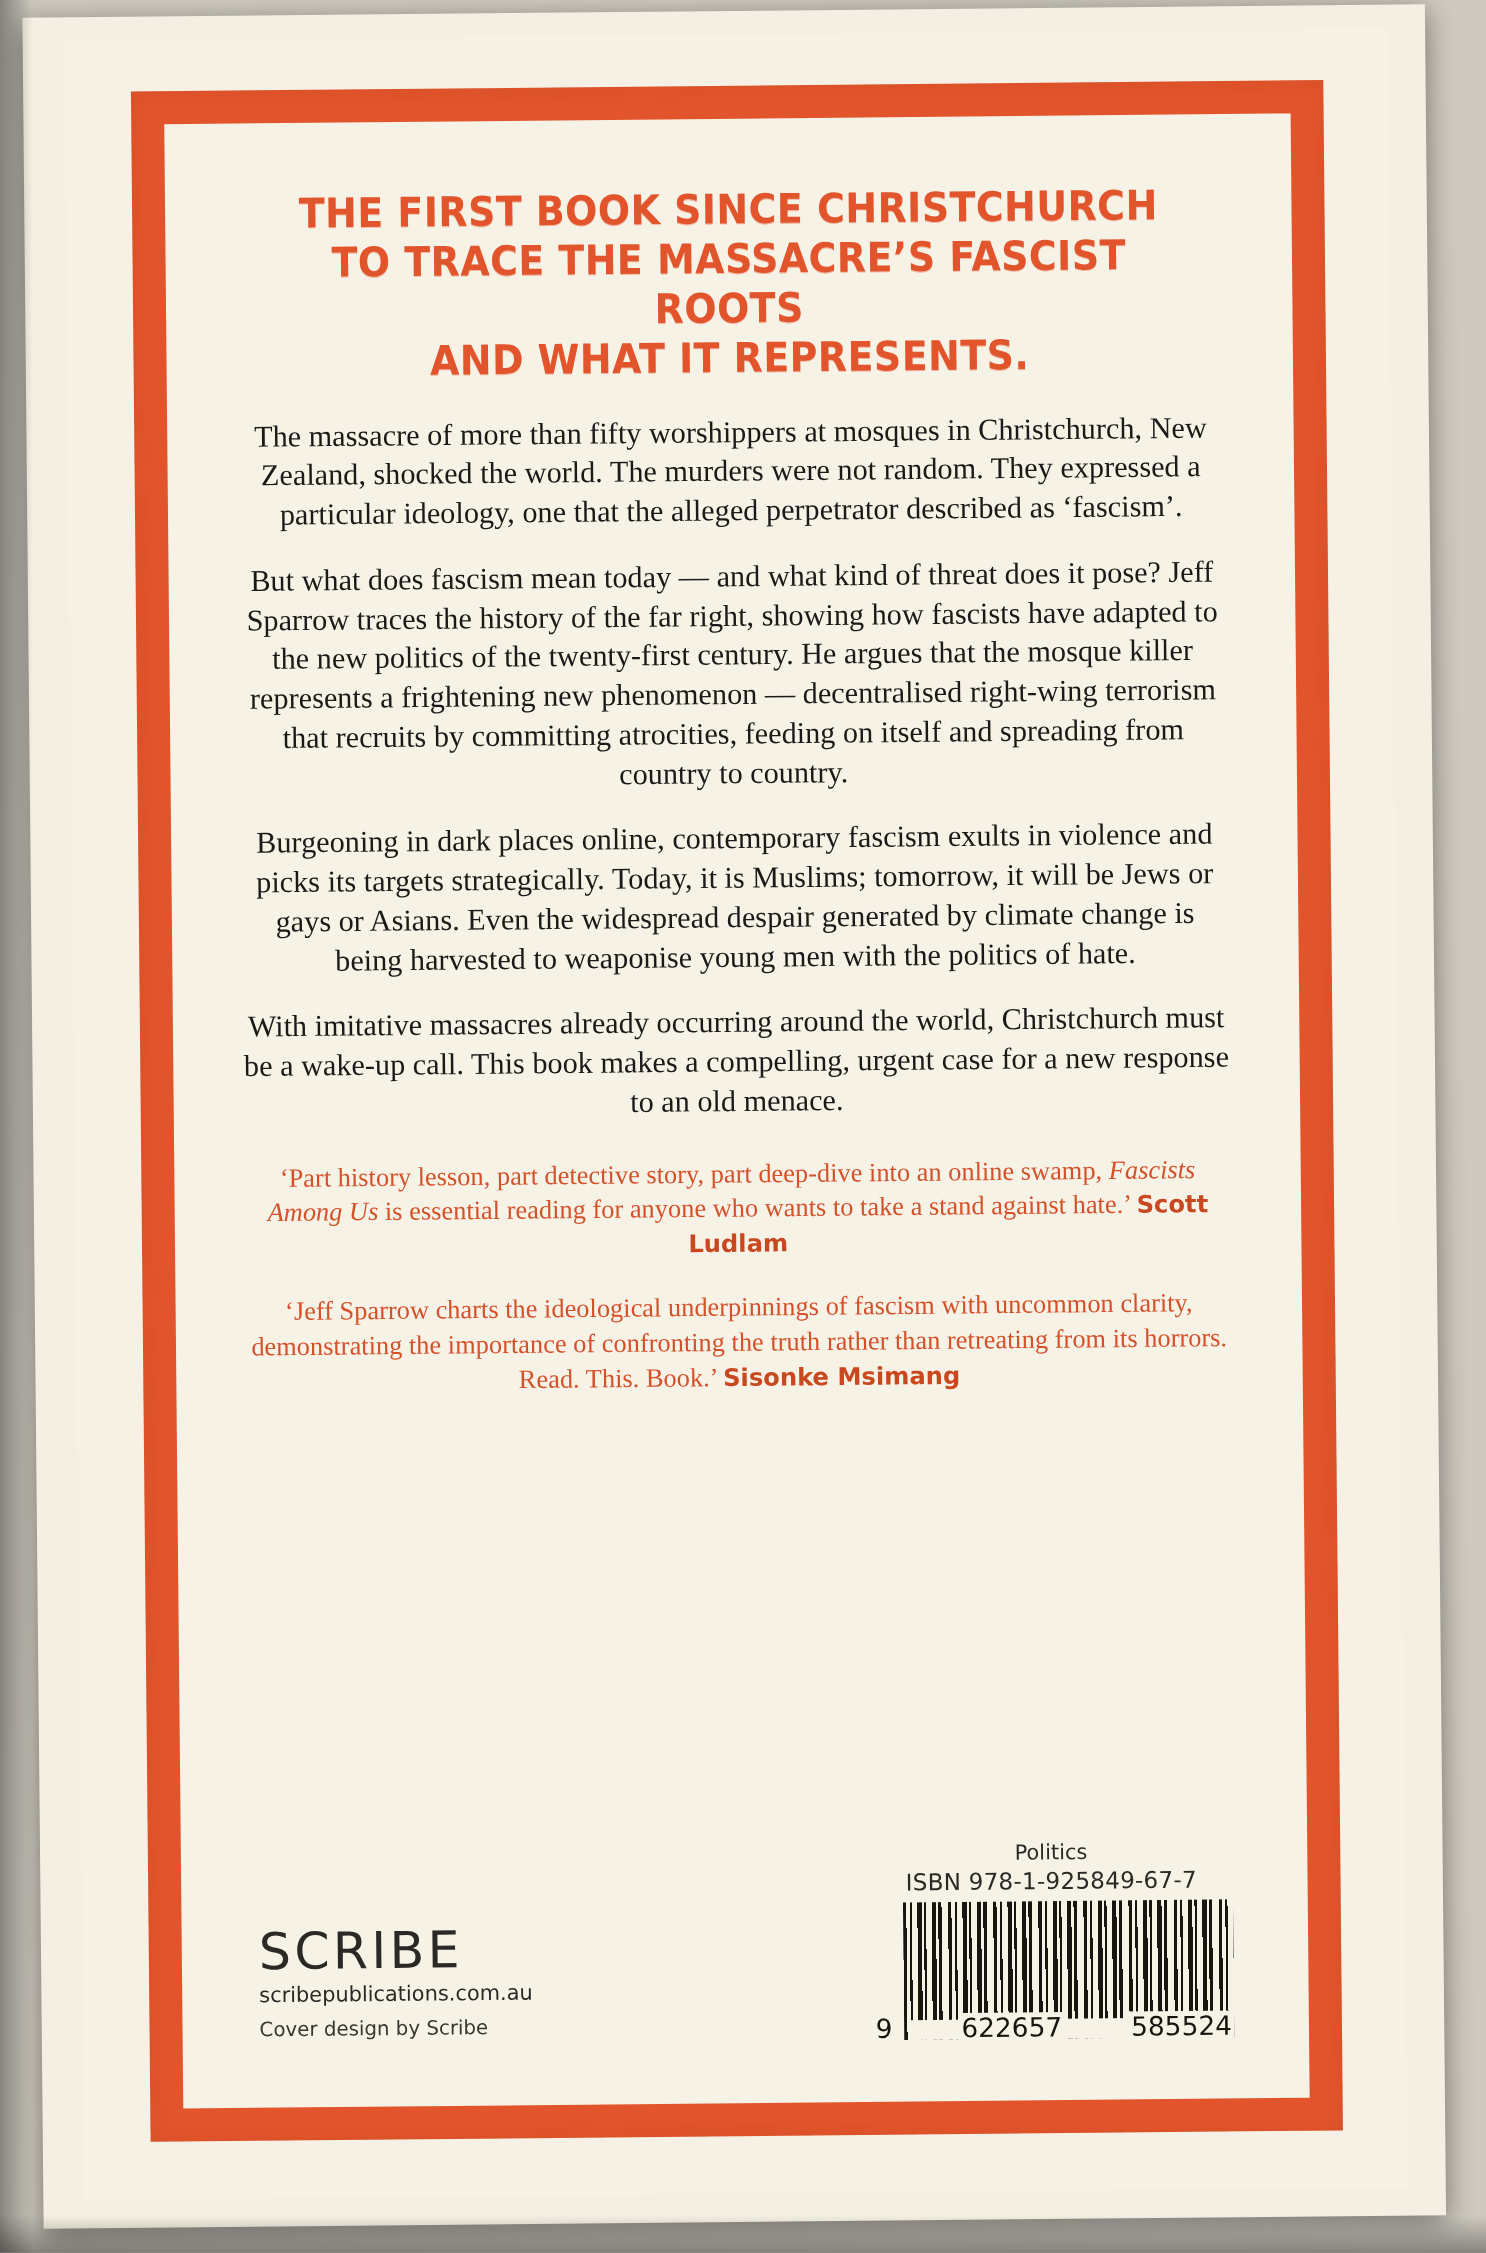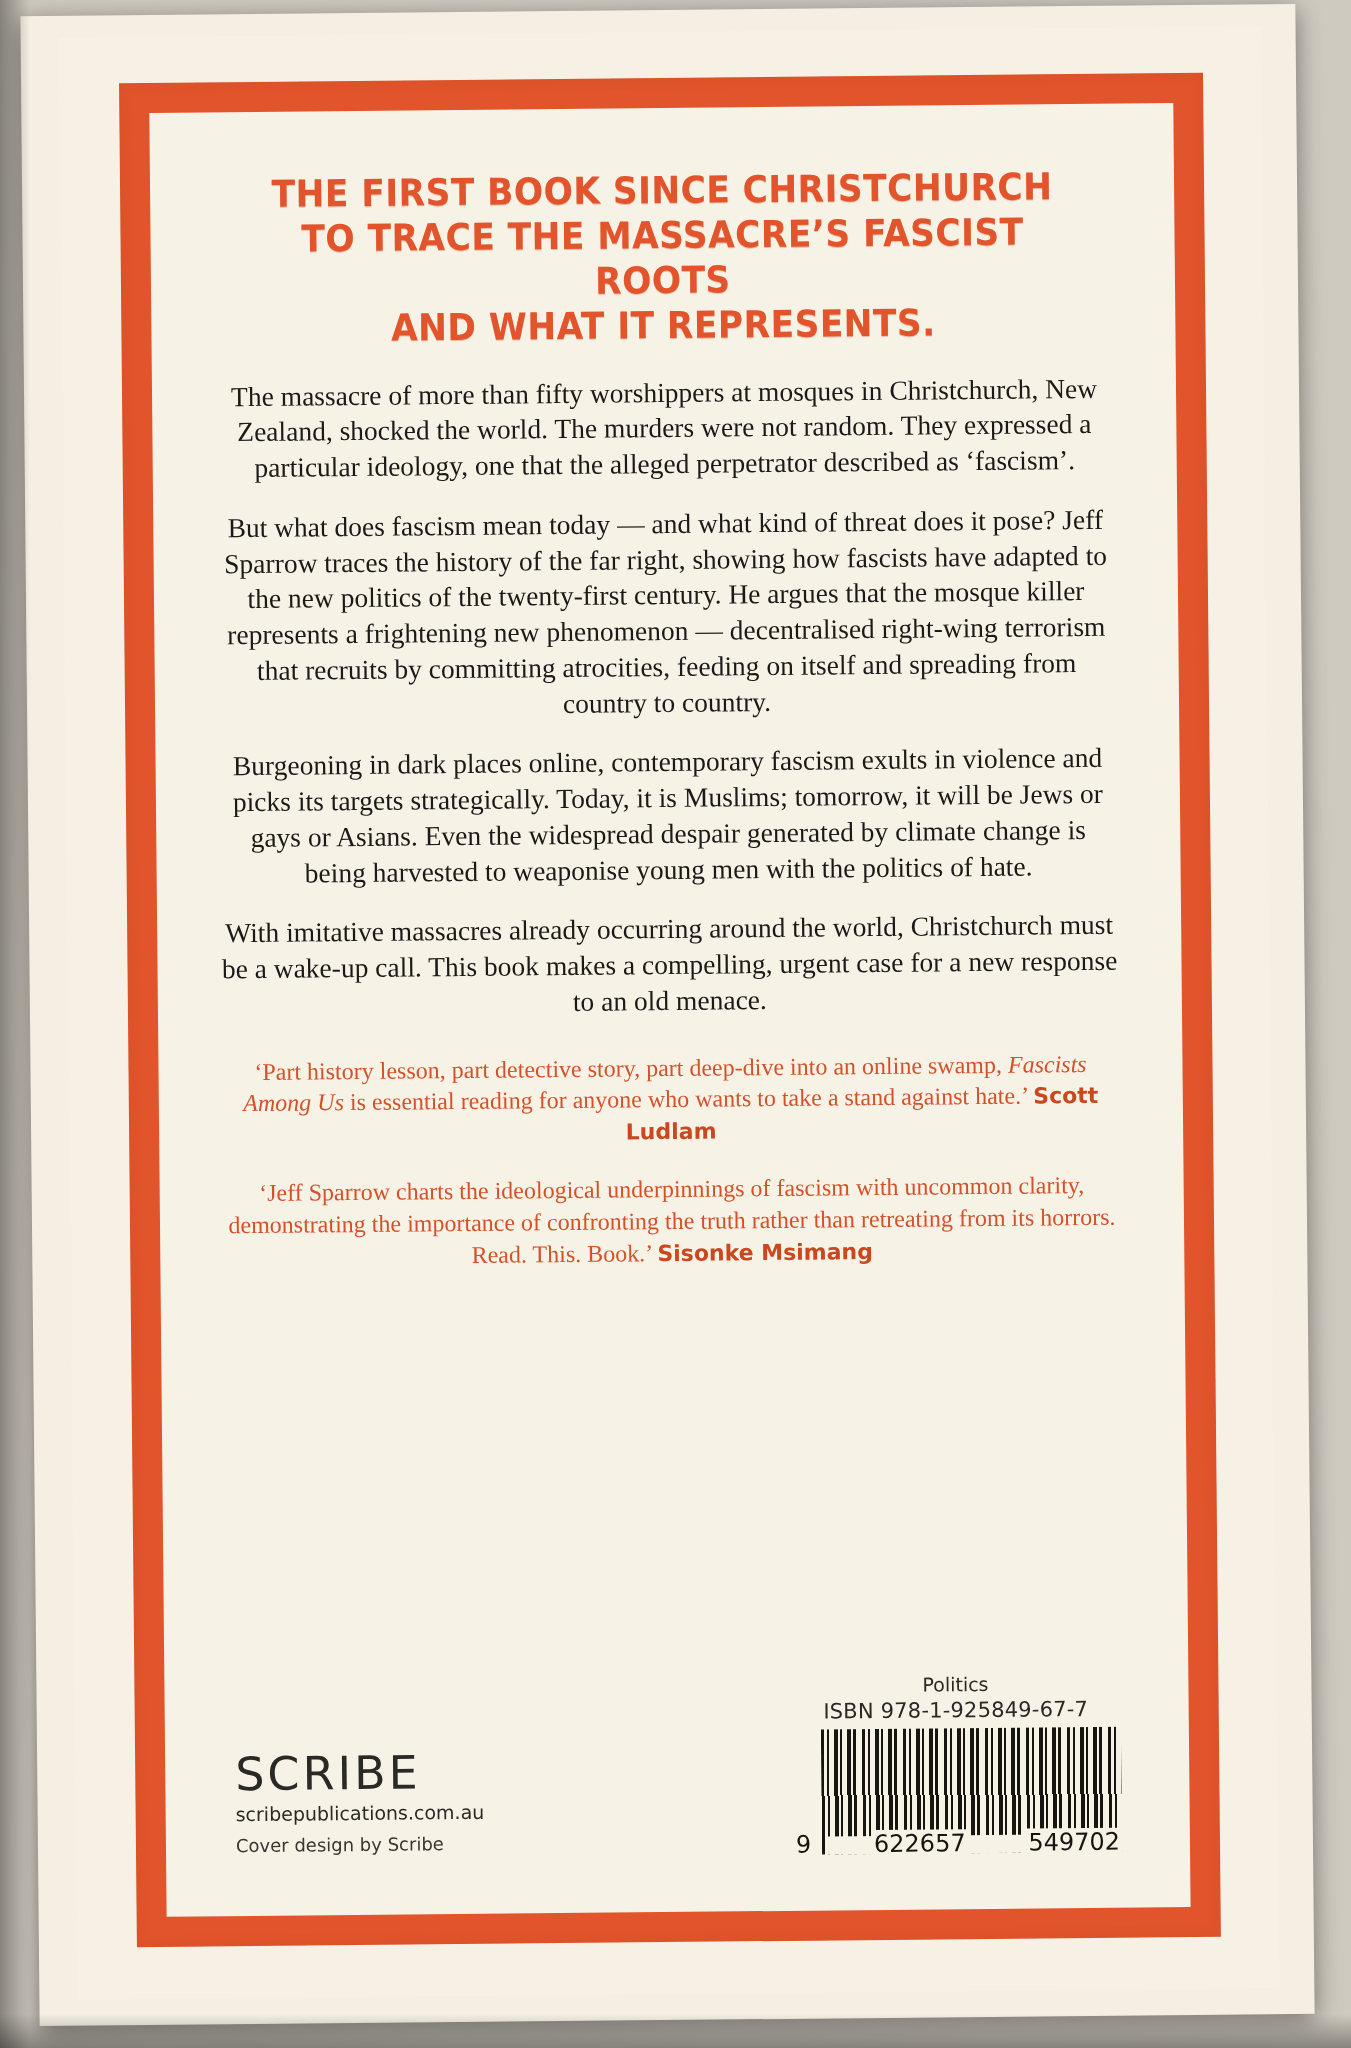--- a/index.html
+++ b/index.html
@@ -274,21 +274,21 @@
             </div>
 
             <div class="isbn-block">
               <div class="category">Politics</div>
               <div class="isbn-text">ISBN 978-1-925849-67-7</div>
               <div class="barcode">
                 <div class="bc-mask"></div>
                 <div class="barcode-digits">
                   <span>9</span>
                   <span>622657</span>
-                  <span>549702</span>
+                  <span>585524</span>
                 </div>
               </div>
             </div>
 
           </div>
 
         </div>
       </div>
     </div>
   </div>

